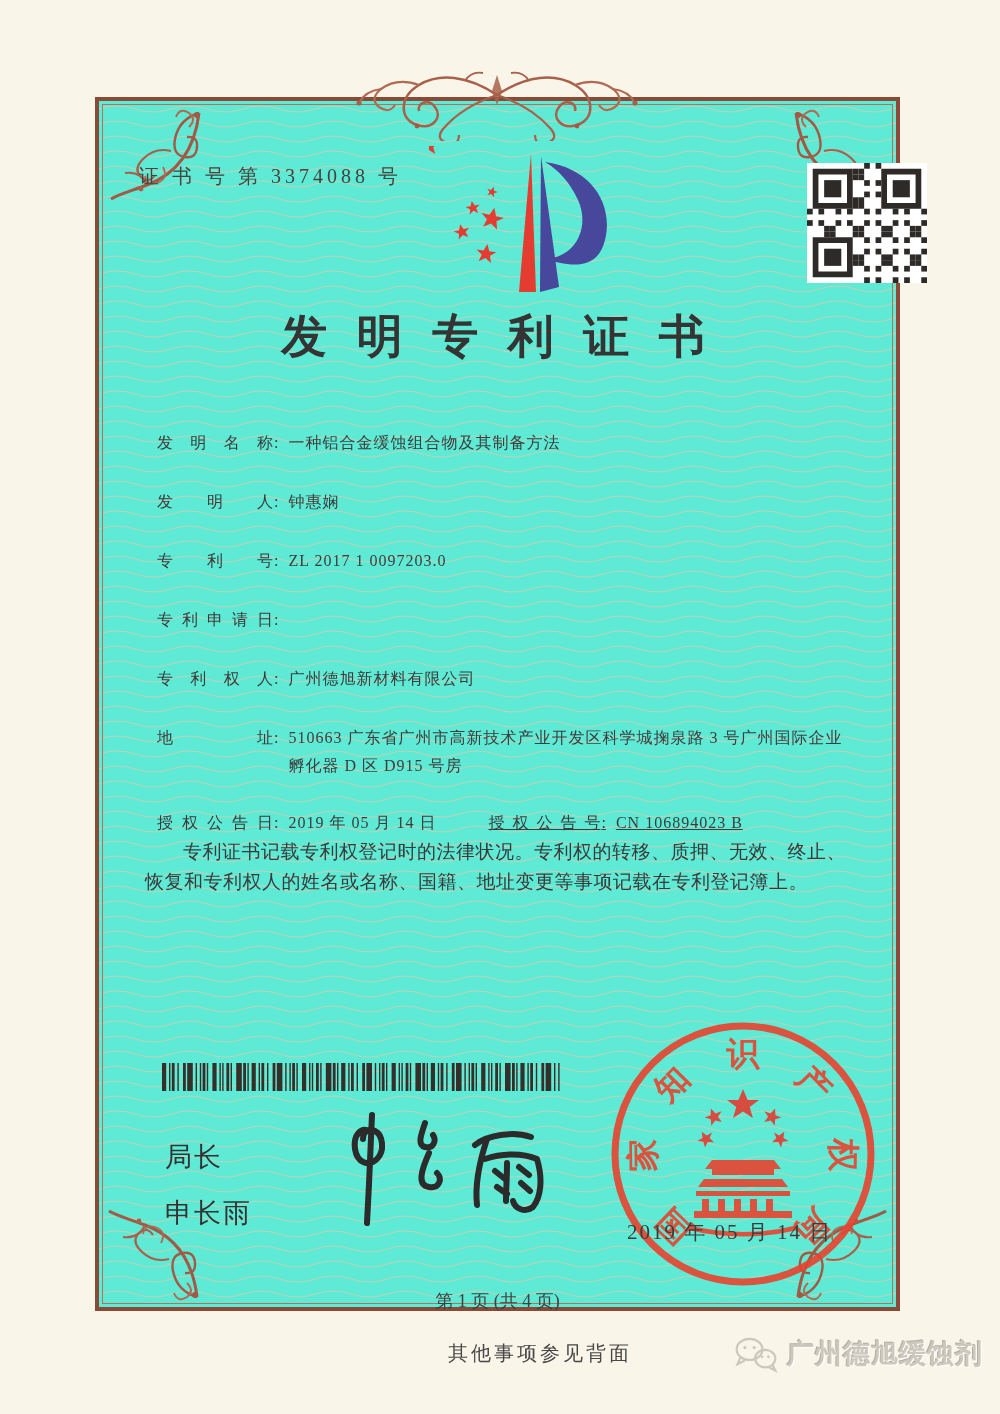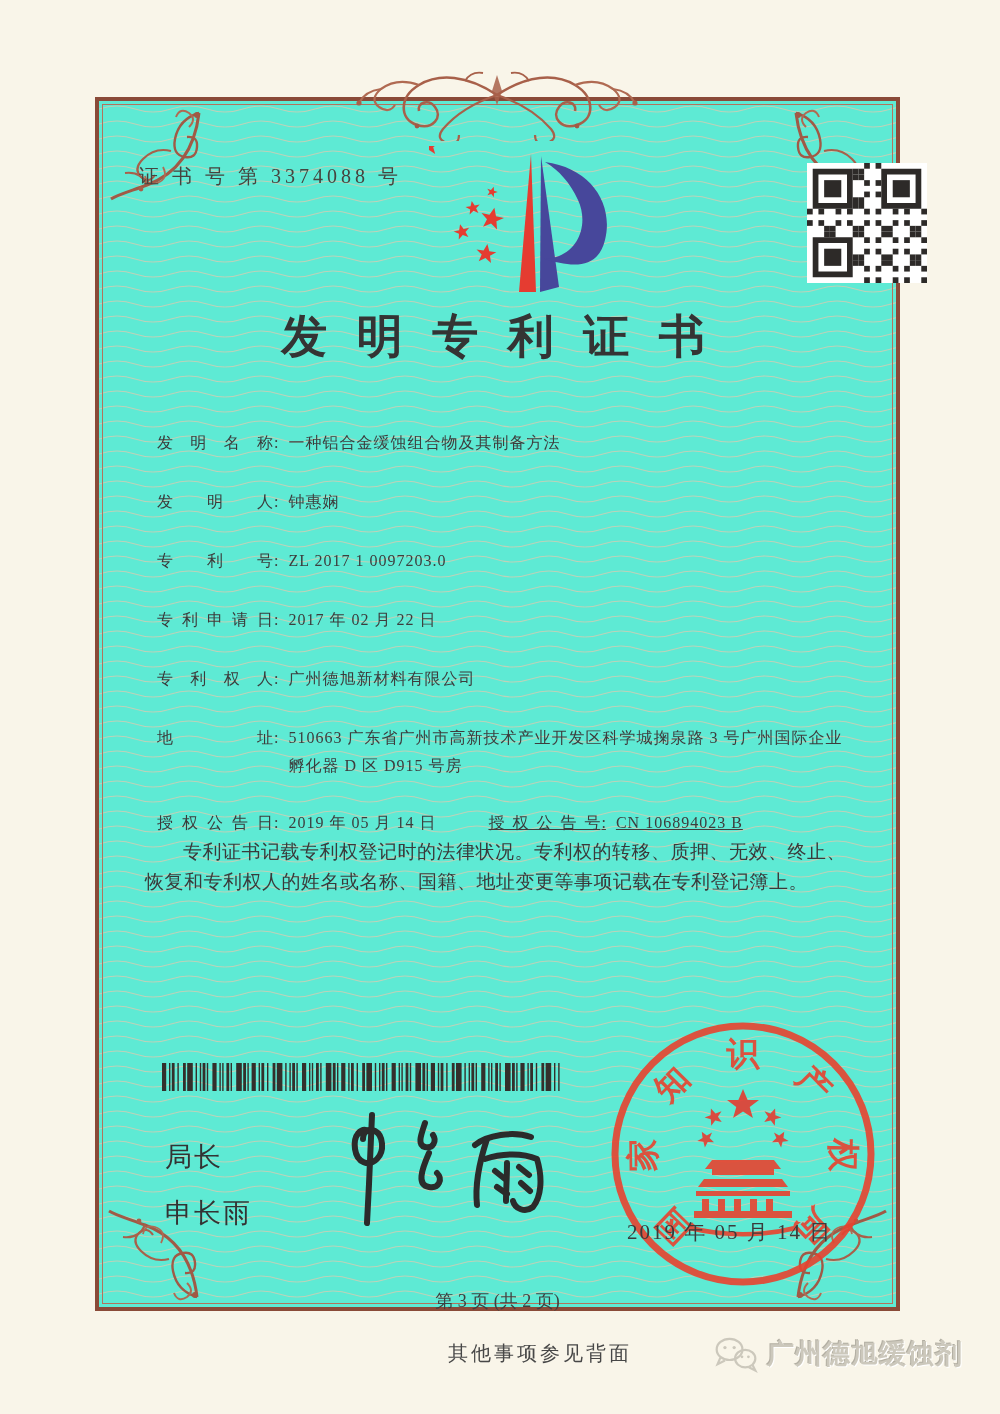--- a/index.html
+++ b/index.html
@@ -51,21 +51,21 @@
   .signature{position:absolute;left:218px;top:1000px;width:250px;height:130px;}
   .seal{position:absolute;left:503px;top:912px;width:282px;height:282px;}
   .seal-ch{font-size:33px;font-weight:bold;fill:#e8432f;text-anchor:middle;
     font-family:"Liberation Serif","DejaVu Serif",serif;}
   .seal-date{position:absolute;left:528px;top:1117px;font-size:21px;color:#3b3b3b;letter-spacing:2px;}
   .page-info{position:absolute;left:0;top:1188px;width:100%;text-align:center;font-size:18px;color:#3f3f3f;}
   
   .back-note{position:absolute;left:0;top:1340px;width:100%;text-align:center;
     font-size:20px;color:#474747;letter-spacing:3px;padding-left:40px;}
   .watermark{
-    position:absolute;right:37px;top:1334px;display:flex;align-items:center;gap:8px;
+    position:absolute;right:17px;top:1334px;display:flex;align-items:center;gap:8px;
     color:#ccc8bc;font-size:27px;font-weight:bold;letter-spacing:1px;
     text-shadow:1px 1px 0 #ffffff,-1px -1px 0 #b3afa3;
     text-align:right;
   }
   .wm-icon{width:46px;height:40px;}
 </style>
 </head>
 <body>
 
 <div class="frame">
@@ -318,21 +318,20 @@
       <span class="fvalue">钟惠娴</span>
     </div>
     <div class="frow">
       <span class="flabel">专利号</span>
         <span class="fcolon">:</span>
       <span class="fvalue">ZL 2017 1 0097203.0</span>
     </div>
     <div class="frow">
       <span class="flabel">专利申请日</span>
         <span class="fcolon">:</span>
-      <span class="fvalue">2017 年 02 月 22 日</span>
     </div>
     <div class="frow">
       <span class="flabel">专利权人</span>
         <span class="fcolon">:</span>
       <span class="fvalue">广州德旭新材料有限公司</span>
     </div>
     <div class="frow addr">
       <span class="flabel">地址</span>
         <span class="fcolon">:</span>
       <span class="fvalue">510663 广东省广州市高新技术产业开发区科学城掬泉路 3 号广州国际企业孵化器 D 区 D915 号房</span>
@@ -484,21 +483,21 @@
         <rect x="132" y="186" width="7" height="12"></rect>
         <rect x="148" y="186" width="7" height="12"></rect>
         <rect x="164" y="186" width="7" height="12"></rect>
         <rect x="92" y="198" width="98" height="7"></rect>
         <path d="M86,212 q55,14 110,0 l0,5 q-55,13 -110,0 z"></path>
       </g>
     </g>
   </svg>
   <div class="seal-date">2019 年 05 月 14 日</div>
 
-  <div class="page-info">第 3 页 (共 2 页)</div>
+  <div class="page-info">第 1 页 (共 4 页)</div>
 </div>
 
 <div class="back-note">其他事项参见背面</div>
 
 <div class="watermark">
   <svg class="wm-icon" viewBox="0 0 50 42">
     <g fill="none" stroke="#ccc8bc" stroke-width="2.4">
       <ellipse cx="18" cy="16" rx="14" ry="11.5"></ellipse>
       <path d="M8,25 l-3,7 8,-4"></path>
       <ellipse cx="35" cy="26" rx="11" ry="9.5"></ellipse>

